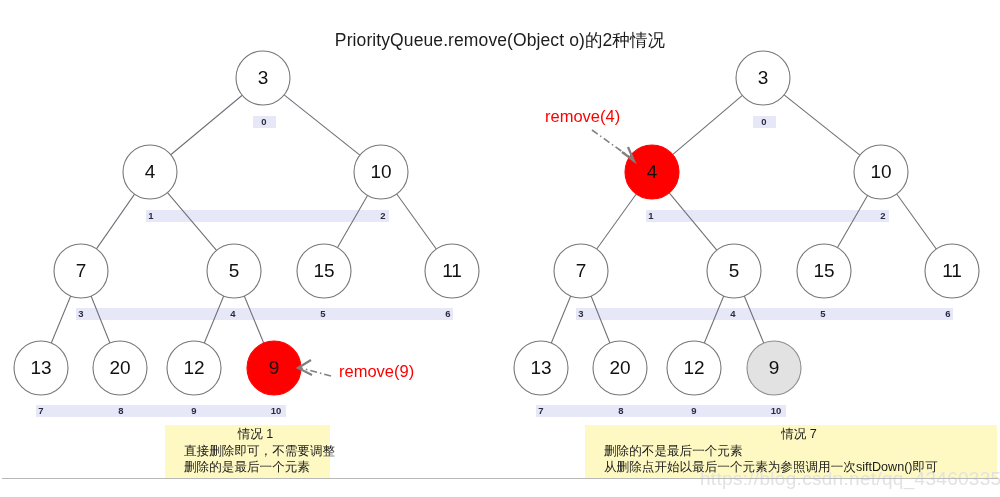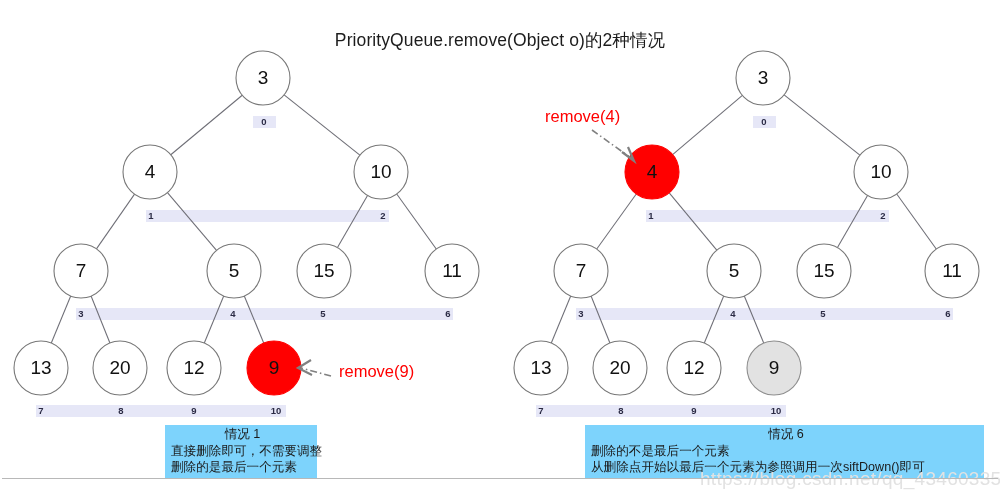--- a/index.html
+++ b/index.html
@@ -89,25 +89,25 @@
     stroke-linejoin: miter;
   }
   .call-label {
     position: absolute;
     font-size: 16.5px;
     color: #ff0000;
     white-space: nowrap;
   }
   .caption {
     position: absolute;
-    background: #7dd3fc;
+    background: #fef9c3;
     color: #1a1a1a;
     font-size: 12.6px;
     line-height: 16.5px;
-    padding: 1px 3px 2px 6px;
+    padding: 1px 3px 2px 19px;
     white-space: pre;
   }
   .caption .cap-head {
     display: block;
     text-align: center;
   }
   .caption .cap-line {
     display: block;
     text-align: left;
   }
@@ -239,19 +239,19 @@
         <polyline points="622,152 634,161 628,147" class="call-head"></polyline>
       </g>
     </svg>
 
   <div id="callouts">
       <div class="call-label" style="left: 339px; top: 362px;">remove(9)</div>
       <div class="call-label" style="left: 545px; top: 107px; text-align: center;">remove(4)</div>
     </div>
   <div id="captions">
       <div class="caption" style="left: 165px; top: 425px; width: 143px;"><span class="cap-head">情况 1</span><span class="cap-line">直接删除即可，不需要调整</span><span class="cap-line">删除的是最后一个元素</span></div>
-      <div class="caption" style="left: 585px; top: 425px; width: 390px;"><span class="cap-head">情况 6</span><span class="cap-line">删除的不是最后一个元素</span><span class="cap-line">从删除点开始以最后一个元素为参照调用一次siftDown()即可</span></div>
+      <div class="caption" style="left: 585px; top: 425px; width: 390px;"><span class="cap-head">情况 7</span><span class="cap-line">删除的不是最后一个元素</span><span class="cap-line">从删除点开始以最后一个元素为参照调用一次siftDown()即可</span></div>
     </div>
 
   <div id="watermark" style="left: 700px; top: 468px;">https://blog.csdn.net/qq_43460335</div>
   <div id="bottom-rule"></div>
 
 </div>
 
 </body></html>

